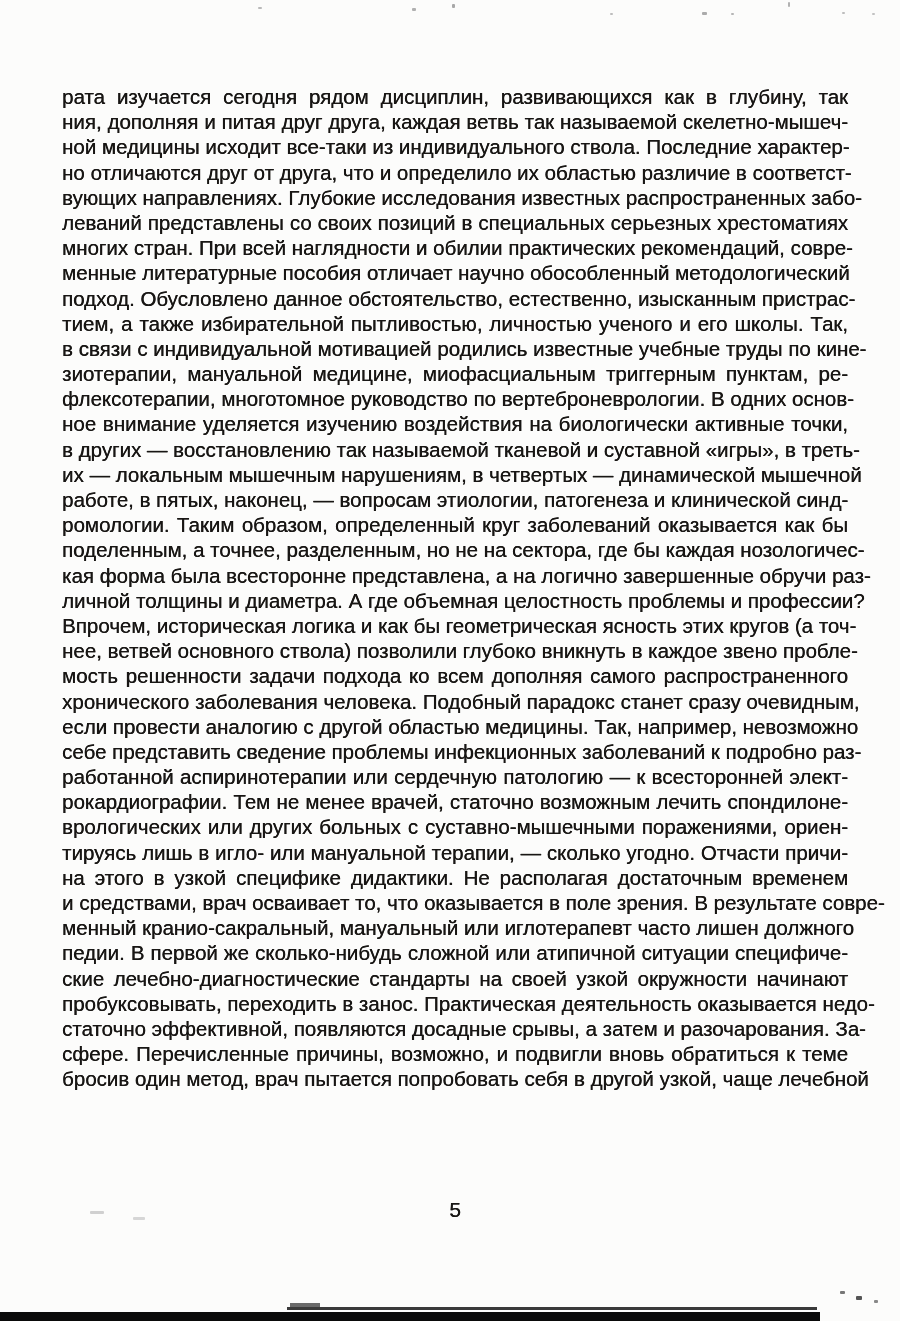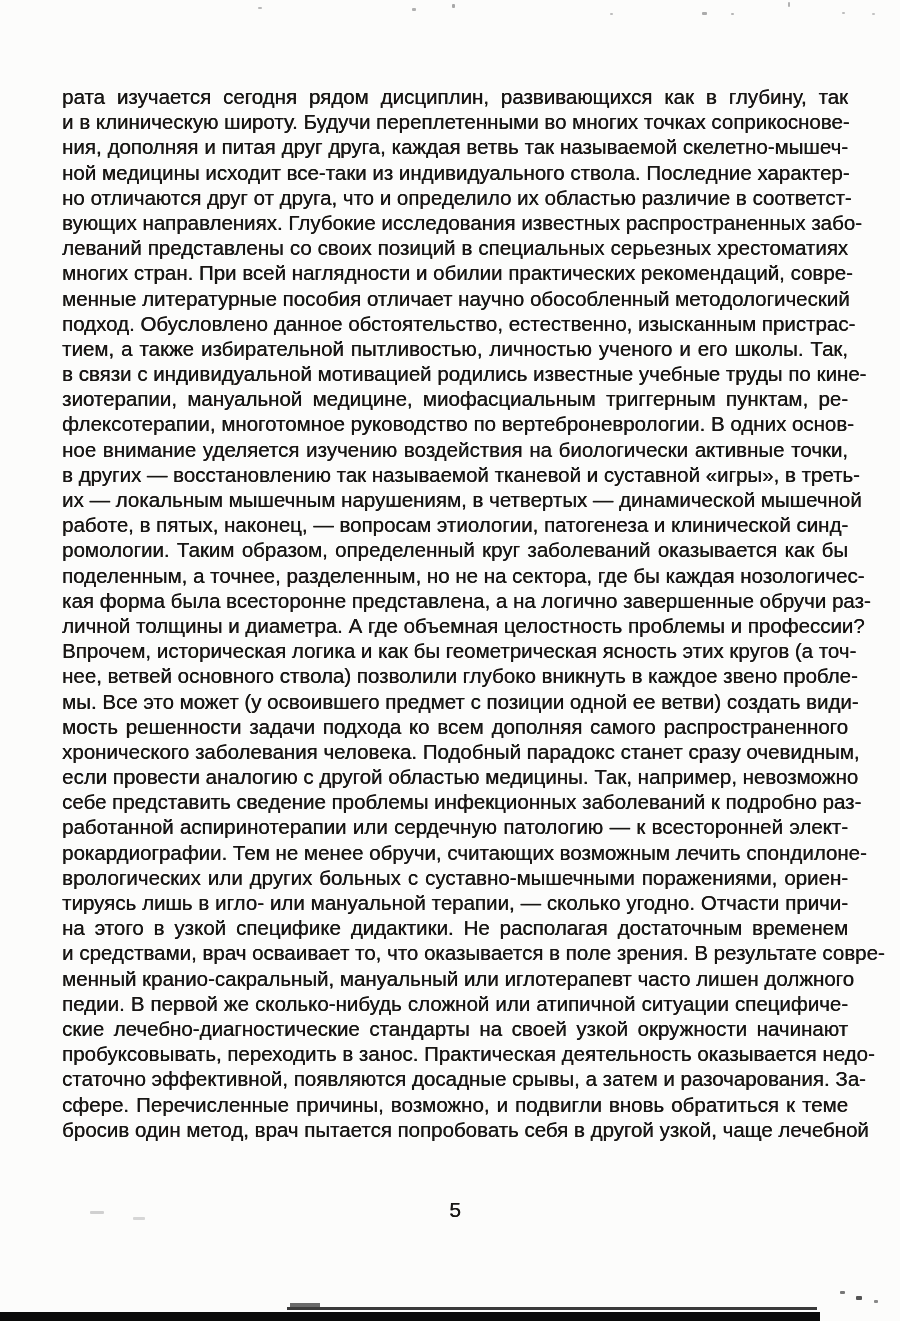--- a/index.html
+++ b/index.html
@@ -72,21 +72,20 @@
     background: #6a6a6a;
   }
 </style>
 </head>
 <body>
 
 <div class="page">
 
   <div class="text-block">
       <div class="line">рата изучается сегодня рядом дисциплин, развивающихся как в глубину, так</div>
-      <div class="line">и в клиническую широту. Будучи переплетенными во многих точках соприкоснове-</div>
       <div class="line">ния, дополняя и питая друг друга, каждая ветвь так называемой скелетно-мышеч-</div>
       <div class="line">ной медицины исходит все-таки из индивидуального ствола. Последние характер-</div>
       <div class="line">но отличаются друг от друга, что и определило их областью различие в соответст-</div>
       <div class="line">вующих направлениях. Глубокие исследования известных распространенных забо-</div>
       <div class="line">леваний представлены со своих позиций в специальных серьезных хрестоматиях</div>
       <div class="line">многих стран. При всей наглядности и обилии практических рекомендаций, совре-</div>
       <div class="line">менные литературные пособия отличает научно обособленный методологический</div>
       <div class="line">подход. Обусловлено данное обстоятельство, естественно, изысканным пристрас-</div>
       <div class="line">тием, а также избирательной пытливостью, личностью ученого и его школы. Так,</div>
       <div class="line">в связи с индивидуальной мотивацией родились известные учебные труды по кине-</div>
@@ -95,27 +94,26 @@
       <div class="line">ное внимание уделяется изучению воздействия на биологически активные точки,</div>
       <div class="line">в других — восстановлению так называемой тканевой и суставной «игры», в треть-</div>
       <div class="line">их — локальным мышечным нарушениям, в четвертых — динамической мышечной</div>
       <div class="line">работе, в пятых, наконец, — вопросам этиологии, патогенеза и клинической синд-</div>
       <div class="line">ромологии. Таким образом, определенный круг заболеваний оказывается как бы</div>
       <div class="line">поделенным, а точнее, разделенным, но не на сектора, где бы каждая нозологичес-</div>
       <div class="line">кая форма была всесторонне представлена, а на логично завершенные обручи раз-</div>
       <div class="line">личной толщины и диаметра. А где объемная целостность проблемы и профессии?</div>
       <div class="line">Впрочем, историческая логика и как бы геометрическая ясность этих кругов (а точ-</div>
       <div class="line">нее, ветвей основного ствола) позволили глубоко вникнуть в каждое звено пробле-</div>
-      <div class="line">мы. Все это может (у освоившего предмет с позиции одной ее ветви) создать види-</div>
       <div class="line">мость решенности задачи подхода ко всем дополняя самого распространенного</div>
       <div class="line">хронического заболевания человека. Подобный парадокс станет сразу очевидным,</div>
       <div class="line">если провести аналогию с другой областью медицины. Так, например, невозможно</div>
       <div class="line">себе представить сведение проблемы инфекционных заболеваний к подробно раз-</div>
       <div class="line">работанной аспиринотерапии или сердечную патологию — к всесторонней элект-</div>
-      <div class="line">рокардиографии. Тем не менее обручи, считающих возможным лечить спондилоне-</div>
+      <div class="line">рокардиографии. Тем не менее врачей, статочно возможным лечить спондилоне-</div>
       <div class="line">врологических или других больных с суставно-мышечными поражениями, ориен-</div>
       <div class="line">тируясь лишь в игло- или мануальной терапии, — сколько угодно. Отчасти причи-</div>
       <div class="line">на этого в узкой специфике дидактики. Не располагая достаточным временем</div>
       <div class="line">и средствами, врач осваивает то, что оказывается в поле зрения. В результате совре-</div>
       <div class="line">менный кранио-сакральный, мануальный или иглотерапевт часто лишен должного</div>
       <div class="line">педии. В первой же сколько-нибудь сложной или атипичной ситуации специфиче-</div>
       <div class="line">ские лечебно-диагностические стандарты на своей узкой окружности начинают</div>
       <div class="line">пробуксовывать, переходить в занос. Практическая деятельность оказывается недо-</div>
       <div class="line">статочно эффективной, появляются досадные срывы, а затем и разочарования. За-</div>
       <div class="line">сфере. Перечисленные причины, возможно, и подвигли вновь обратиться к теме</div>

